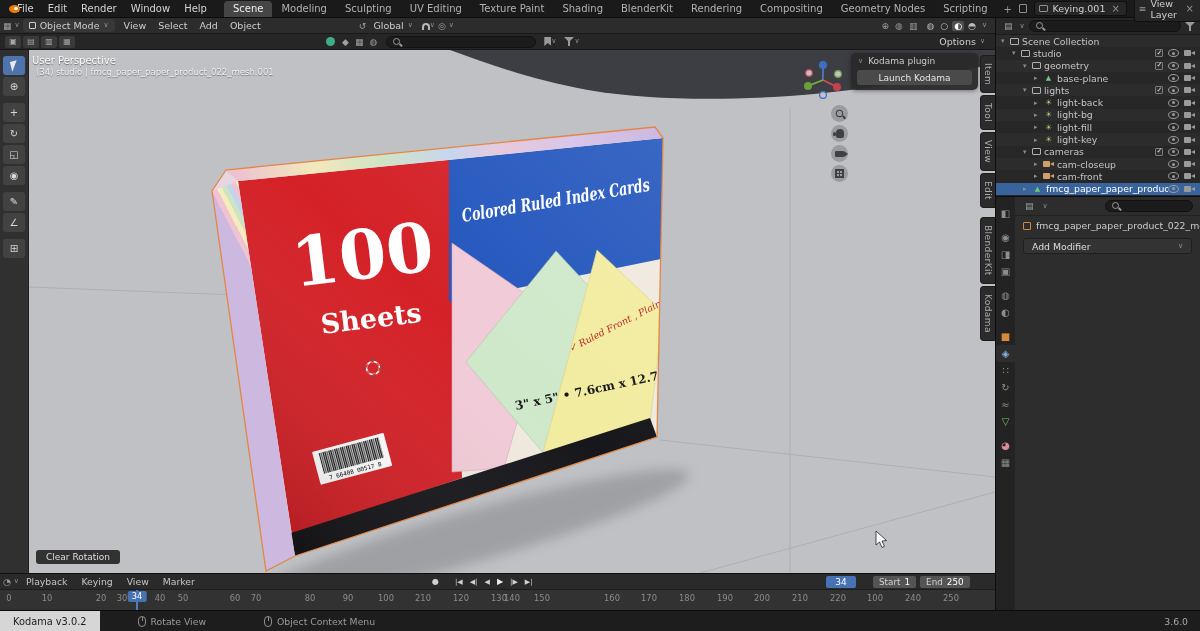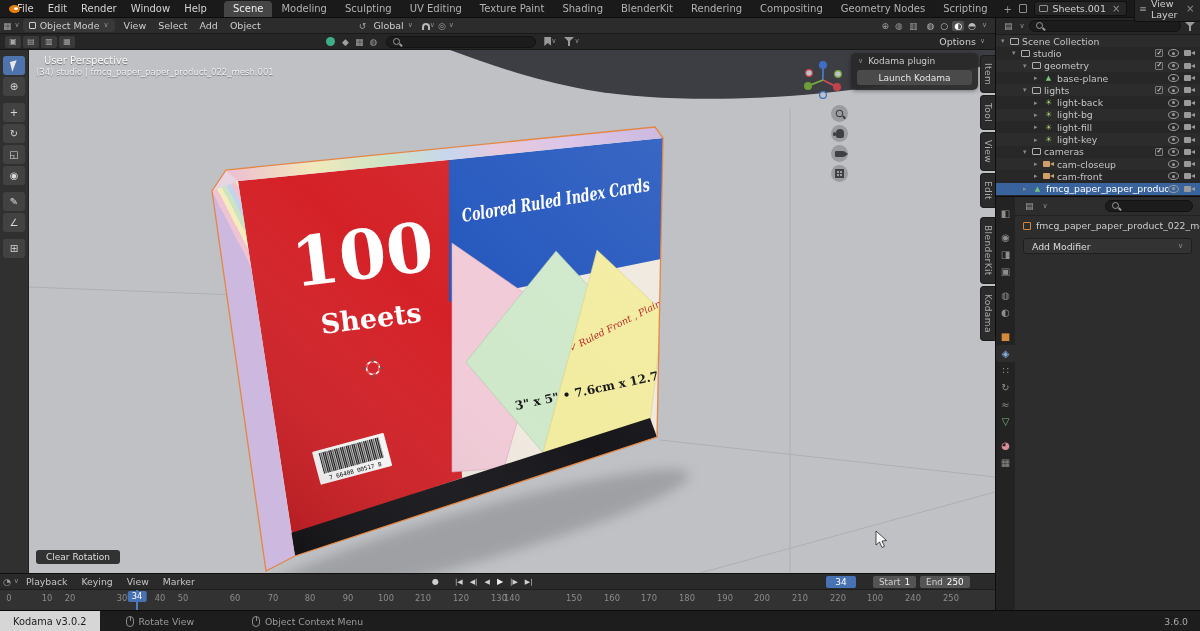--- a/index.html
+++ b/index.html
@@ -50,21 +50,21 @@
   .opts{margin-left:auto;display:flex;align-items:center;gap:4px;padding-right:10px;color:#cdcdcd}
 
   
   .viewport{position:absolute;left:0;top:50px;width:995px;height:523px;background:#bfc1c5;overflow:hidden}
   .vp-svg{position:absolute;left:0;top:0}
   .toolstrip{position:absolute;left:0;top:0;bottom:0;width:29px;background:#303030;border-right:1px solid #202020;z-index:5;padding-top:4px}
   .tbtn{width:22px;height:19px;margin:2px auto;background:#424242;border-radius:3px;display:flex;align-items:center;justify-content:center;font-size:10px;color:#d8d8d8}
   .tbtn.active{background:#4f74ad;color:#fff}
   .tbtn.gap{margin-top:7px}
   .cursor-ic{width:0;height:0;border-top:10px solid #e8e8e8;border-right:7px solid transparent;transform:rotate(-14deg)}
-  .vp-label1{position:absolute;left:44px;top:5px;font-size:10px;color:#fafafa;text-shadow:0 1px 1px rgba(0,0,0,.45);z-index:4}
+  .vp-label1{position:absolute;left:32px;top:5px;font-size:10px;color:#fafafa;text-shadow:0 1px 1px rgba(0,0,0,.45);z-index:4}
   .vp-label2{position:absolute;left:36px;top:17px;font-size:8.5px;color:rgba(255,255,255,.82);text-shadow:0 1px 1px rgba(0,0,0,.4);z-index:4}
   .kodama-panel{position:absolute;right:17px;top:3px;width:127px;background:rgba(41,41,41,.95);border-radius:5px;box-shadow:0 1px 4px rgba(0,0,0,.4);z-index:6;padding-bottom:4px}
   .kp-head{display:flex;align-items:center;gap:5px;padding:3px 7px;font-size:9px;color:#cacaca}
   .kp-btn{margin:1px 6px 1px;height:15px;background:#4a4a4a;border-radius:3px;display:flex;align-items:center;justify-content:center;font-size:9px;color:#e5e5e5}
   .gizmo{position:absolute;left:799px;top:6px;z-index:4}
   .navbtns{position:absolute;left:831px;top:55px;display:flex;flex-direction:column;gap:3px;z-index:4}
   .nvb{width:17px;height:17px;border-radius:50%;background:rgba(96,96,100,.38);display:flex;align-items:center;justify-content:center}
   .nv-hand{width:8px;height:9px;background:#404044;border-radius:4px 4px 2px 2px;position:relative}
   .nv-hand::after{content:"";position:absolute;left:-3px;top:3px;width:3px;height:4px;background:#404044;border-radius:2px}
   .nv-cam{width:9px;height:6px;background:#404044;border-radius:1px;position:relative}
@@ -134,21 +134,21 @@
   .nf-label{color:#d3d3d3}.nf-val{color:#fff}
   .tl-ruler{position:relative;height:21px;background:#323232;border-top:1px solid #1c1c1c;overflow:hidden}
   .tick{position:absolute;top:3px;transform:translateX(-50%);font-size:8.3px;color:#8c8c8c}
   .playhead{position:absolute;top:0;bottom:0;width:0}
   .ph-line{position:absolute;left:-1px;top:0;bottom:0;width:2px;background:#4e7dc4}
   .ph-badge{position:absolute;top:1px;left:0;transform:translateX(-50%);background:#4772b3;color:#fff;font-size:8.3px;padding:0 4px;border-radius:2px;line-height:11px;white-space:nowrap}
 
   
   .statusbar{position:absolute;left:0;top:610px;width:1200px;height:21px;background:#1d1d1d;border-top:1px solid #0b0b0b;display:flex;align-items:center;font-size:9.3px;color:#9a9a9a;z-index:25}
   .kod-chip{height:100%;background:#d6d6d6;color:#1c1c1c;display:flex;align-items:center;padding:0 13px;font-size:9.8px}
-  .hint{display:flex;align-items:center;gap:5px;margin-left:26px}
+  .hint{display:flex;align-items:center;gap:5px;margin-left:38px}
   .hint.second{margin-left:58px}
   .mouse{display:inline-block;width:8px;height:11px;border:1px solid #8d8d8d;border-radius:4px;position:relative}
   .mouse::before{content:"";position:absolute;left:3px;top:0;width:1px;height:4px;background:#8d8d8d}
   .ver{margin-left:auto;margin-right:12px;color:#a8a8a8}
 </style>
 </head>
 <body>
 
 <div class="topbar">
   <span class="blogo"></span>
@@ -168,21 +168,21 @@
     <span class="ws-tab">Rendering</span>
     <span class="ws-tab">Compositing</span>
     <span class="ws-tab">Geometry Nodes</span>
     <span class="ws-tab">Scripting</span>
     <span class="ws-add">+</span>
   </div>
   <div class="tb-right">
     <span class="scr"></span>
     <div class="chip">
       <span class="scr" style="width:9px;height:7px"></span>
-      <span>Sheets.001</span>
+      <span>Keying.001</span>
       <span class="x">×</span>
     </div>
     <div class="chip">
       <span class="lay">≡</span>
       <span>View Layer</span>
       <span class="x">×</span>
     </div>
   </div>
 </div>
 
@@ -603,34 +603,34 @@
       </div>
       <div class="numfield end">
         <span class="nf-label">End</span>
         <span class="nf-val">250</span>
       </div>
     </div>
   </div>
   <div class="tl-ruler">
     <span class="tick" style="left:9px">0</span>
     <span class="tick" style="left:47px">10</span>
-    <span class="tick" style="left:70px">20</span>
+    <span class="tick" style="left:101px">20</span>
     <span class="tick" style="left:122px">30</span>
     <span class="tick" style="left:160px">40</span>
     <span class="tick" style="left:183px">50</span>
     <span class="tick" style="left:235px">60</span>
-    <span class="tick" style="left:273px">70</span>
+    <span class="tick" style="left:256px">70</span>
     <span class="tick" style="left:310px">80</span>
     <span class="tick" style="left:348px">90</span>
     <span class="tick" style="left:386px">100</span>
     <span class="tick" style="left:423px">210</span>
     <span class="tick" style="left:461px">120</span>
     <span class="tick" style="left:499px">130</span>
     <span class="tick" style="left:512px">140</span>
-    <span class="tick" style="left:574px">150</span>
+    <span class="tick" style="left:542px">150</span>
     <span class="tick" style="left:612px">160</span>
     <span class="tick" style="left:649px">170</span>
     <span class="tick" style="left:687px">180</span>
     <span class="tick" style="left:725px">190</span>
     <span class="tick" style="left:762px">200</span>
     <span class="tick" style="left:800px">210</span>
     <span class="tick" style="left:838px">220</span>
     <span class="tick" style="left:875px">100</span>
     <span class="tick" style="left:913px">240</span>
     <span class="tick" style="left:951px">250</span>

